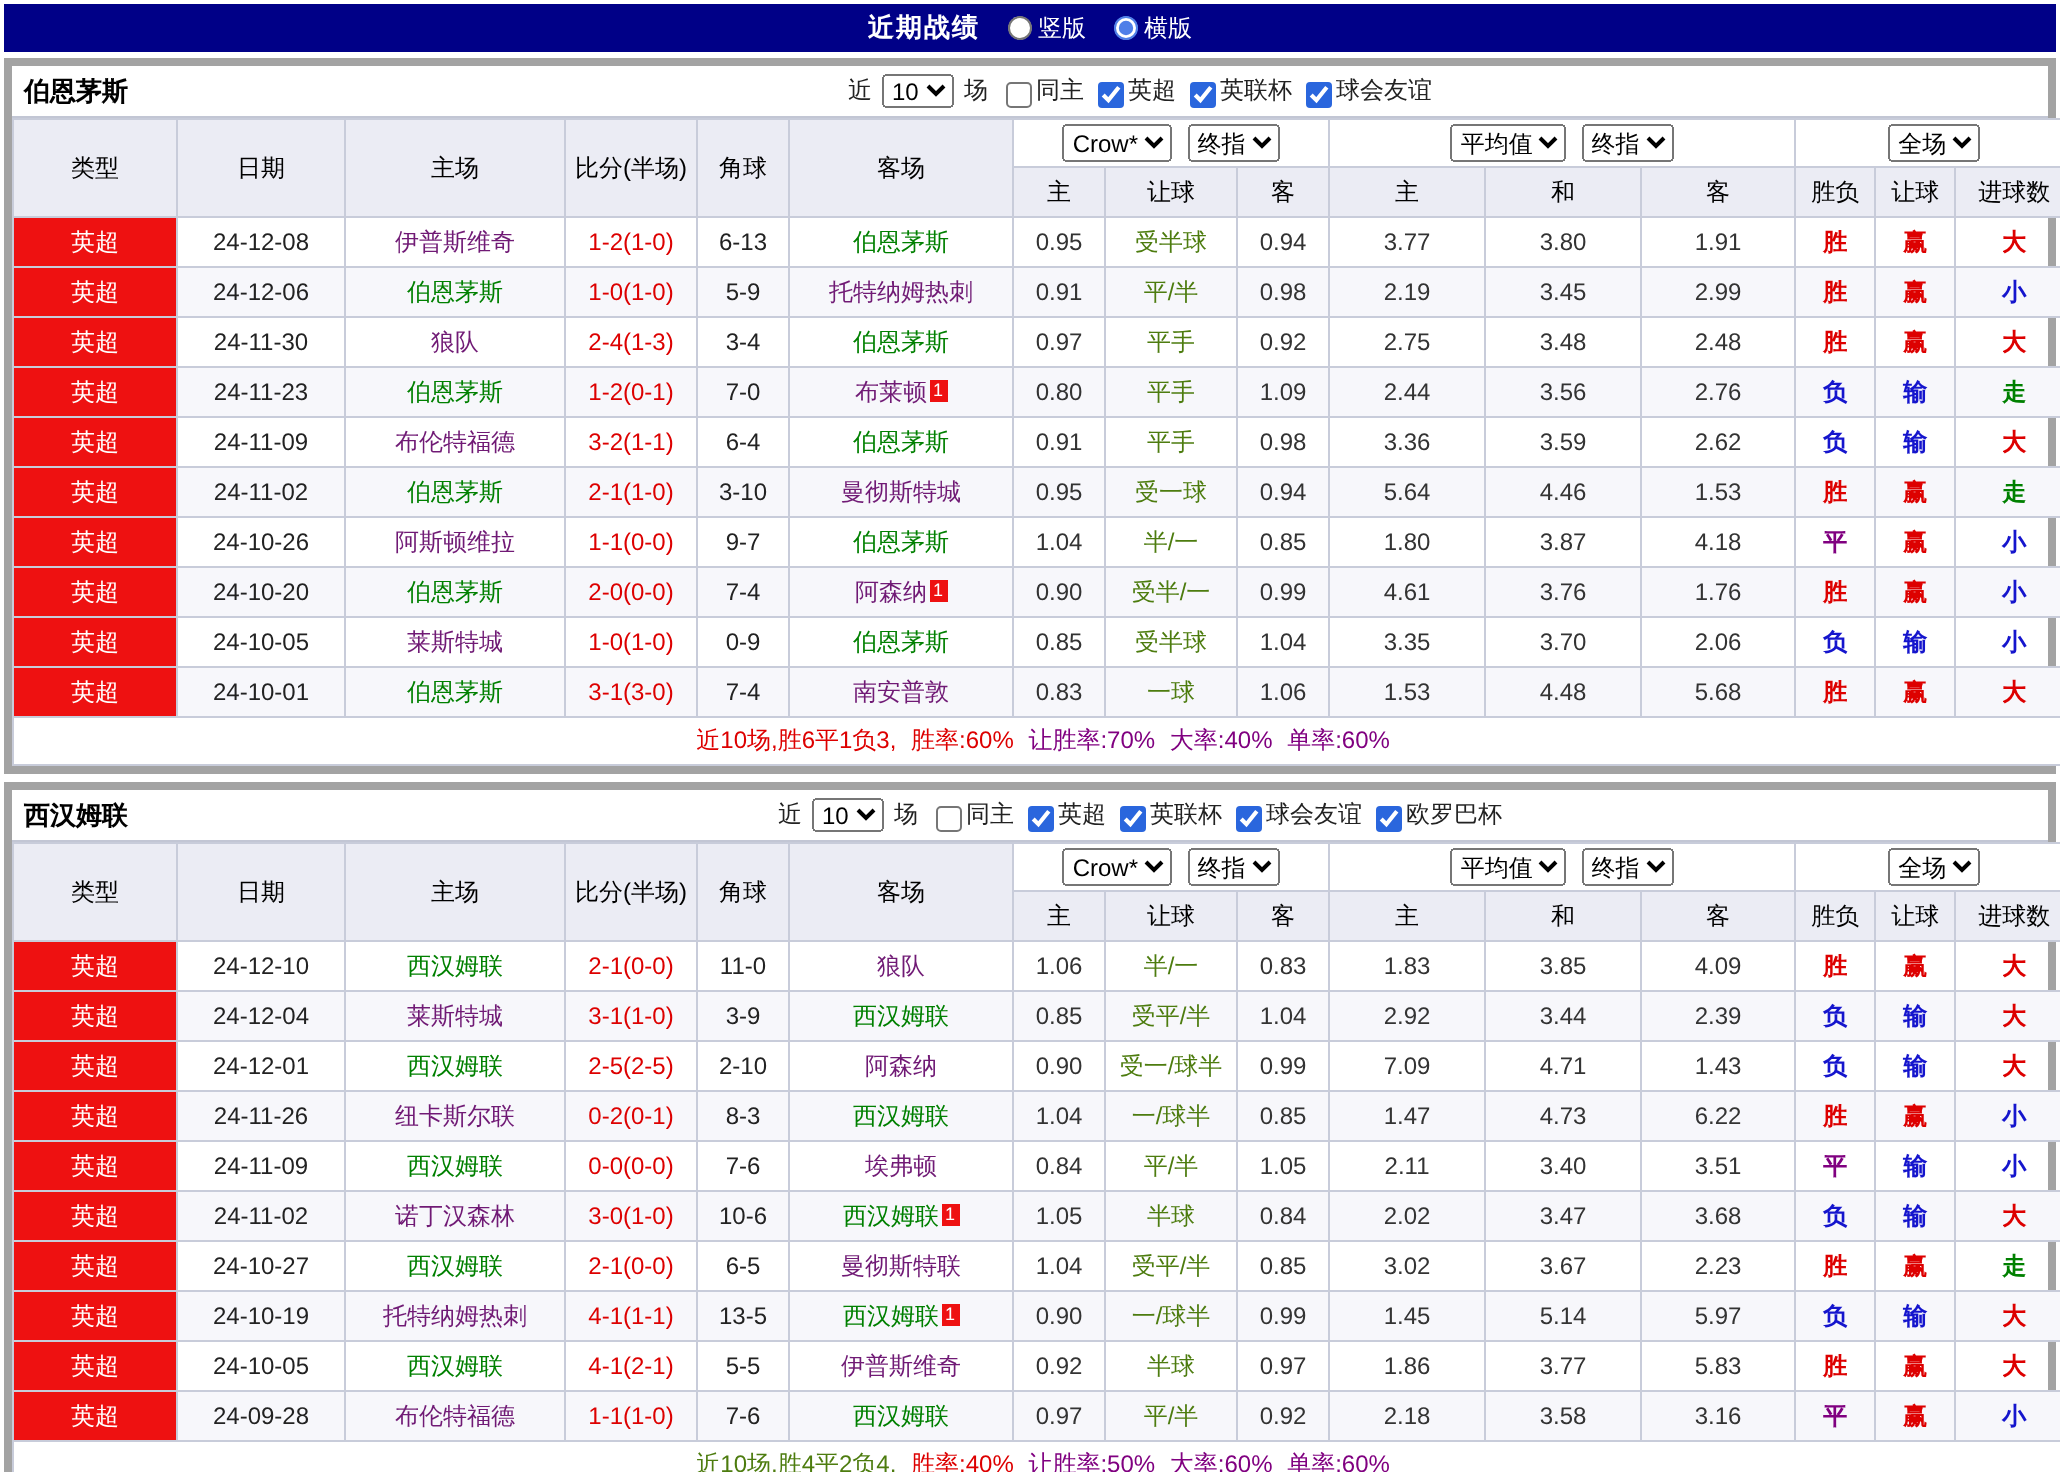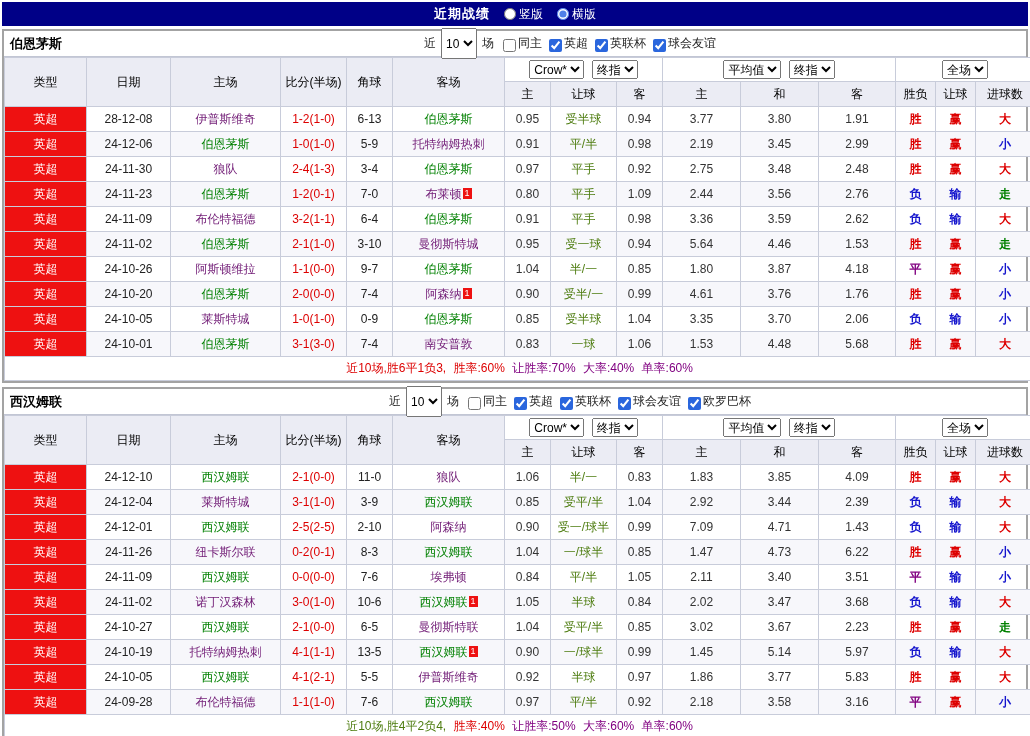--- a/index.html
+++ b/index.html
@@ -4,25 +4,25 @@
 <style>
   *{box-sizing:border-box}
   html,body{margin:0;padding:0}
   body{width:1030px;padding:2px;background:#fff;font-family:"Liberation Sans","DejaVu Sans",sans-serif;font-size:12px;color:#222}
 
   .titlebar{height:24px;background:#000087;display:flex;align-items:center;justify-content:center;gap:14px;margin-bottom:3px}
   .titlebar .title{color:#fff;font-weight:bold;font-size:13px;letter-spacing:1px}
   .radio{display:inline-flex;align-items:center;gap:3px;color:#fff;font-size:12px;cursor:pointer}
   .radio input{width:12px;height:12px;margin:0;accent-color:#4f7fe8}
 
-  .section{border:2px solid #a3a3a3;margin-bottom:4px}
+  .section{border:4px solid #a3a3a3;margin-bottom:4px}
   .filter-row{display:flex;align-items:center;height:26px;padding:0 6px;border-bottom:1px solid #c2c6d4;background:#fff}
   .team-name{font-weight:bold;font-size:13px;color:#000;min-width:110px;text-align:left}
   .filters{flex:1;display:flex;align-items:center;justify-content:center;gap:5px}
-  .filters select{font-size:12px;height:31px}
+  .filters select{font-size:12px;height:17px}
   .cb-wrap{display:inline-flex;align-items:center;gap:7px;margin-left:4px}
   .cb{display:inline-flex;align-items:flex-end;gap:2px;cursor:pointer}
   .cb input{width:13px;height:13px;margin:0;accent-color:#2a66dd}
 
   table{width:100%;border-collapse:collapse;table-layout:fixed}
   th,td{border:1px solid #c8ccda;text-align:center;height:25px;padding:0 1px;white-space:nowrap;overflow:hidden;font-size:12px}
   thead th{background:#ebecf4;font-weight:normal;color:#000}
   thead tr:first-child th{height:24px}
   th.dd-cell{background:#fff}
   .dd-cell select{font-size:12px;height:19px;margin:0 2px}
@@ -130,21 +130,21 @@
         <th>和</th>
         <th>客</th>
         <th>胜负</th>
         <th>让球</th>
         <th>进球数</th>
       </tr>
     </thead>
     <tbody>
         <tr>
           <td class="type-badge">英超</td>
-          <td class="date">28-12-08</td>
+          <td class="date">24-12-08</td>
           <td class="team"><span class="team-normal">伊普斯维奇</span></td>
           <td class="score">1-2(1-0)</td>
           <td class="corners">6-13</td>
           <td class="team"><span class="team-focus">伯恩茅斯</span></td>
           <td class="odds">0.95</td>
           <td class="handicap">受半球</td>
           <td class="odds">0.94</td>
           <td class="avg">3.77</td>
           <td class="avg">3.80</td>
           <td class="avg">1.91</td>

